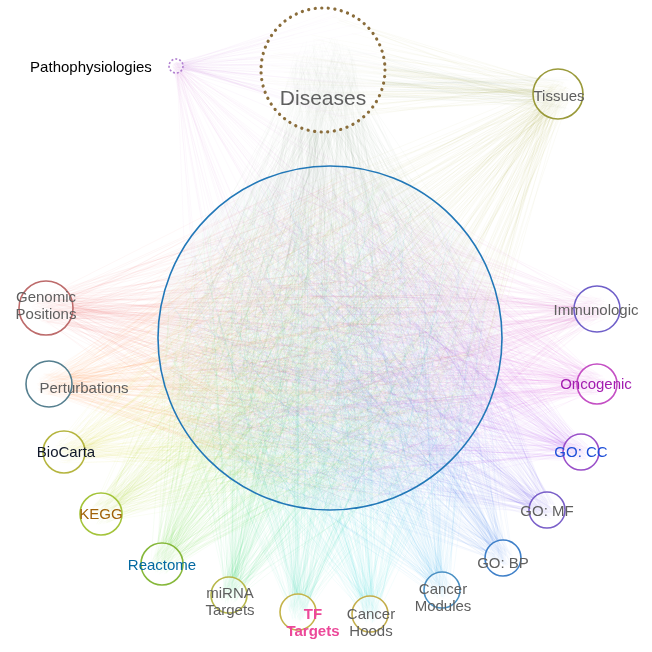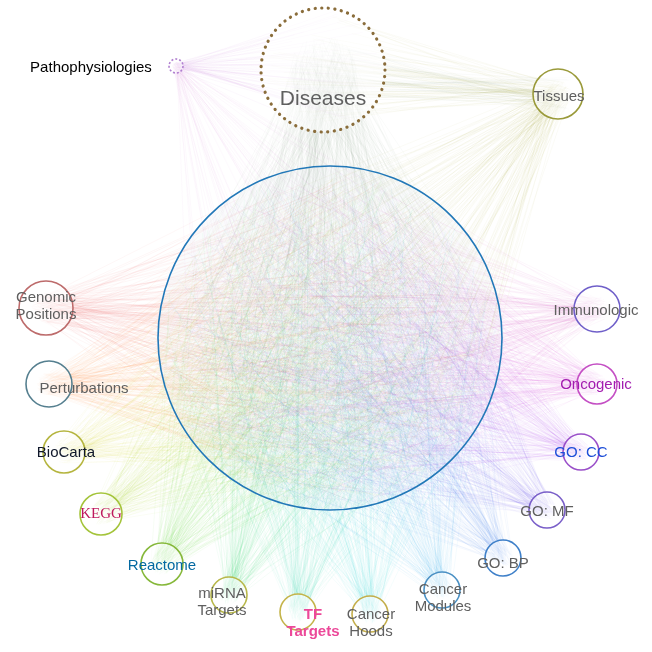--- a/index.html
+++ b/index.html
@@ -59,23 +59,23 @@
       <circle cx="597" cy="309" r="23" fill="rgba(255,255,255,0.55)" stroke="#6f5fc9" stroke-width="1.6"></circle>
     </svg>
   <div class="labels" id="labels">
       <div class="node-label" style="left: 323px; top: 70px; font-size: 21px; color: rgb(95, 95, 95); margin-top: 28px;">Diseases</div>
       <div class="node-label" style="left: 91px; top: 67px; color: #000000;">Pathophysiologies</div>
       <div class="node-label" style="left: 559px; top: 96px; color: rgb(95, 95, 95);">Tissues</div>
       <div class="node-label" style="left: 46px; top: 305px; color: rgb(95, 95, 95);">Genomic
 Positions</div>
       <div class="node-label" style="left: 52px; top: 388px; color: rgb(95, 95, 95); margin-left: 32px;">Perturbations</div>
       <div class="node-label" style="left: 66px; top: 452px; color: #0f172a;">BioCarta</div>
-      <div class="node-label" style="left: 101px; top: 514px; color: #be185d; font-family: Liberation Serif, serif;">KEGG</div>
+      <div class="node-label" style="left: 101px; top: 514px; color: #a16207;">KEGG</div>
       <div class="node-label" style="left: 162px; top: 565px; color: #0369a1;">Reactome</div>
-      <div class="node-label" style="left: 222px; top: 601px; color: rgb(95, 95, 95);">miRNA
+      <div class="node-label" style="left: 230px; top: 601px; color: rgb(95, 95, 95);">miRNA
 Targets</div>
       <div class="node-label" style="left: 313px; top: 622px; color: #ec4899; font-weight: bold;">TF
 Targets</div>
       <div class="node-label" style="left: 371px; top: 622px; color: rgb(95, 95, 95);">Cancer
 Hoods</div>
       <div class="node-label" style="left: 443px; top: 597px; color: rgb(95, 95, 95);">Cancer
 Modules</div>
       <div class="node-label" style="left: 503px; top: 563px; color: rgb(95, 95, 95);">GO: BP</div>
       <div class="node-label" style="left: 547px; top: 511px; color: rgb(95, 95, 95); text-align: center;">GO: MF</div>
       <div class="node-label" style="left: 581px; top: 452px; color: #1d4ed8;">GO: CC</div>

